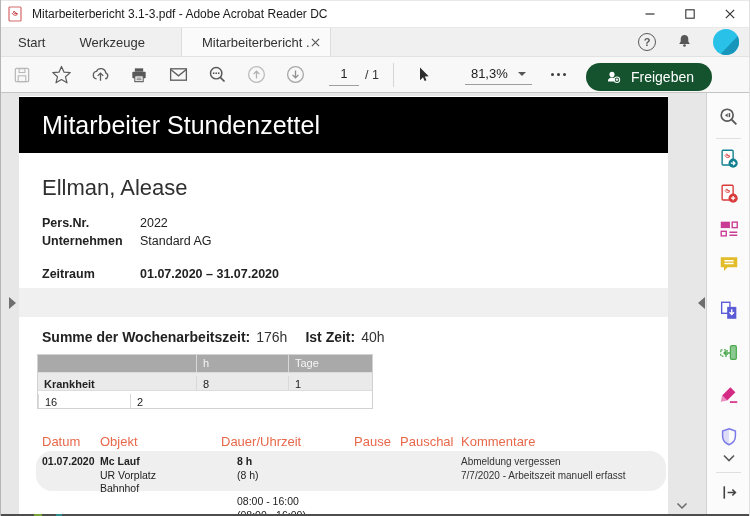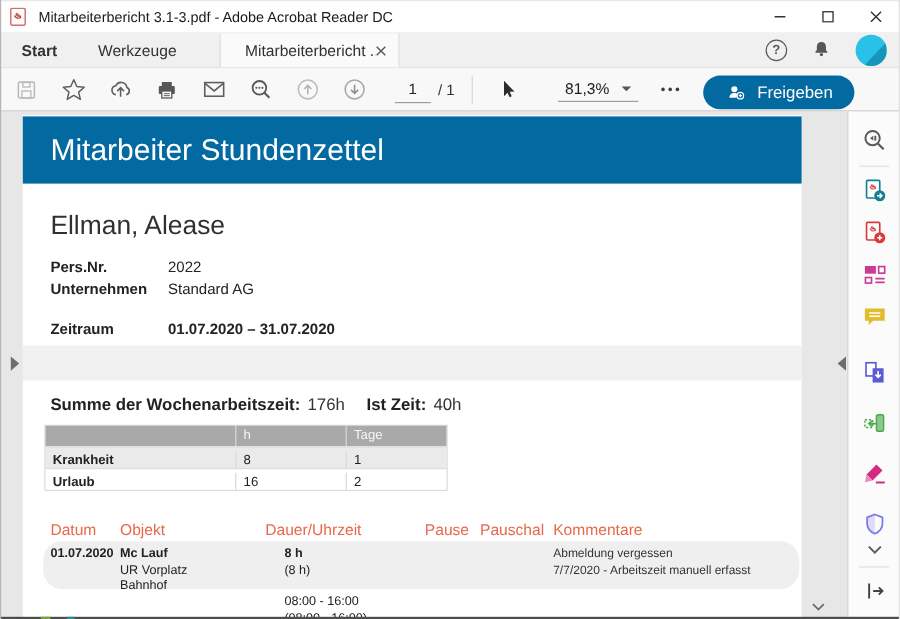--- a/index.html
+++ b/index.html
@@ -12,21 +12,21 @@
   .titlebar { position:absolute; top:0; left:0; right:0; height:28px; background:#fff;
     border-bottom:1px solid #e9e9e9; display:flex; align-items:center; padding-left:8px; }
   .titlebar .title { font-size:12px; color:#1b1b1b; margin-left:9px; }
   .win-controls { margin-left:auto; display:flex; height:100%; }
   .win-btn { width:40px; height:100%; display:flex; align-items:center; justify-content:center; color:#333; }
 
   
   .tabbar { position:absolute; top:28px; left:0; right:0; height:29px; background:#f0f0f0;
     border-bottom:1px solid #e2e2e2; display:flex; align-items:stretch; font-size:13px; color:#323232; }
   .tab { display:flex; align-items:center; }
-  .tab-start { padding:0 22px 0 18px;font-weight:bold; }
+  .tab-start { padding:0 22px 0 18px; }
   .tab-werkzeuge { padding:0 12px; }
   .doc-tab { width:150px; margin-left:24px; background:#fafafa; border-left:1px solid #dcdcdc;
     border-right:1px solid #dcdcdc; display:flex; align-items:center; padding:0 10px 0 20px; }
   .doc-tab .label { white-space:nowrap; overflow:hidden; flex:1; }
   .tabbar-right { margin-left:auto; display:flex; align-items:center; gap:19px; padding-right:11px; }
   .help-circle { width:18px; height:18px; border:1.5px solid #5a5a5a; border-radius:50%;
     display:flex; align-items:center; justify-content:center; font-size:11px; font-weight:bold; color:#5a5a5a; }
   .avatar { width:26px; height:26px; border-radius:50%; background:#2AC1E8; overflow:hidden; position:relative; }
   .avatar .wedge { position:absolute; inset:0; background:#1795BA; clip-path:polygon(100% 22%, 100% 100%, 26% 100%); }
 
@@ -37,21 +37,21 @@
   .page-num { width:30px; height:22px; border:none; border-bottom:1px solid #9e9e9e; background:transparent;
     text-align:center; font-size:12.5px; color:#222; margin-left:8px; font-family:inherit; }
   .page-total { font-size:12.5px; color:#333; margin-left:6px; }
   .vdivider { width:1px; height:24px; background:#d6d6d6; margin-left:14px; }
   .cursor-btn { margin-left:16px; }
   .zoom-combo { display:flex; align-items:center; gap:10px; border-bottom:1px solid #9e9e9e;
     padding:2px 6px 3px; margin-left:16px; font-size:13px; color:#222; }
   .caret-down { width:0; height:0; border-left:4px solid transparent; border-right:4px solid transparent; border-top:4px solid #555; }
   .more-dots { display:flex; gap:3px; margin-left:14px; width:26px; justify-content:center; }
   .more-dots i { width:3px; height:3px; border-radius:50%; background:#3c3c3c; }
-  .share-btn { position:absolute; right:38px; top:6px; height:28px; border-radius:14px; background:#0369a1;
+  .share-btn { position:absolute; right:38px; top:6px; height:28px; border-radius:14px; background:#14532d;
     color:#fff; font-size:14px; display:flex; align-items:center; padding:0 18px; gap:8px; border:none; }
 
   
   .workspace { position:absolute; top:93px; left:0; right:0; bottom:0; background:#e7e7e7; }
   .page { position:absolute; left:19px; top:3px; width:649px; bottom:0; background:#fff; }
   .banner { position:absolute; top:1px; left:0; right:0; height:56px; }
   .banner span { position:absolute; left:23px; top:0; line-height:56px; font-size:25px; color:#fff; }
   .emp-name { position:absolute; left:23px; top:79px; font-size:22px; color:#303030; }
   .field-row { position:absolute; left:23px; font-size:12.5px; color:#222; display:flex;align-items:center; }
   .field-row .flabel { font-weight:bold; width:98px; }
@@ -234,21 +234,21 @@
       <circle cx="16.6" cy="15.6" r="3.6" fill="none" stroke="#fff" stroke-width="1.4"></circle>
       <path d="M16.6 13.8 V17.4 M14.8 15.6 H18.4" stroke="#fff" stroke-width="1.3"></path>
     </svg>
     <span>Freigeben</span>
   </button>
 </div>
 
 <div class="workspace">
 
   <div class="page">
-    <div class="banner" style="background:#0369a1;text-align:center;">
+    <div class="banner" style="background:#000000;text-align:center;">
       <span>Mitarbeiter Stundenzettel</span>
     </div>
     <div class="emp-name">Ellman, Alease</div>
 
     <div class="field-row" style="top:120px;">
       <span class="flabel">Pers.Nr.</span>
       <span>2022</span>
     </div>
     <div class="field-row" style="top:138px;">
       <span class="flabel">Unternehmen</span>
@@ -273,21 +273,20 @@
         <span class="c1"></span>
         <span class="c2">h</span>
         <span class="c3">Tage</span>
       </div>
       <div class="drow">
         <span class="c1">Krankheit</span>
         <span class="c2">8</span>
         <span class="c3">1</span>
       </div>
       <div class="drow alt">
-        <span class="c1">Urlaub</span>
         <span class="c2">16</span>
         <span class="c3">2</span>
       </div>
     </div>
 
     <div class="tt-headers" style="color:#E8684A;">
       <span class="th-datum">Datum</span>
       <span class="th-objekt">Objekt</span>
       <span class="th-dauer">Dauer/Uhrzeit</span>
       <span class="th-pause">Pause</span>

